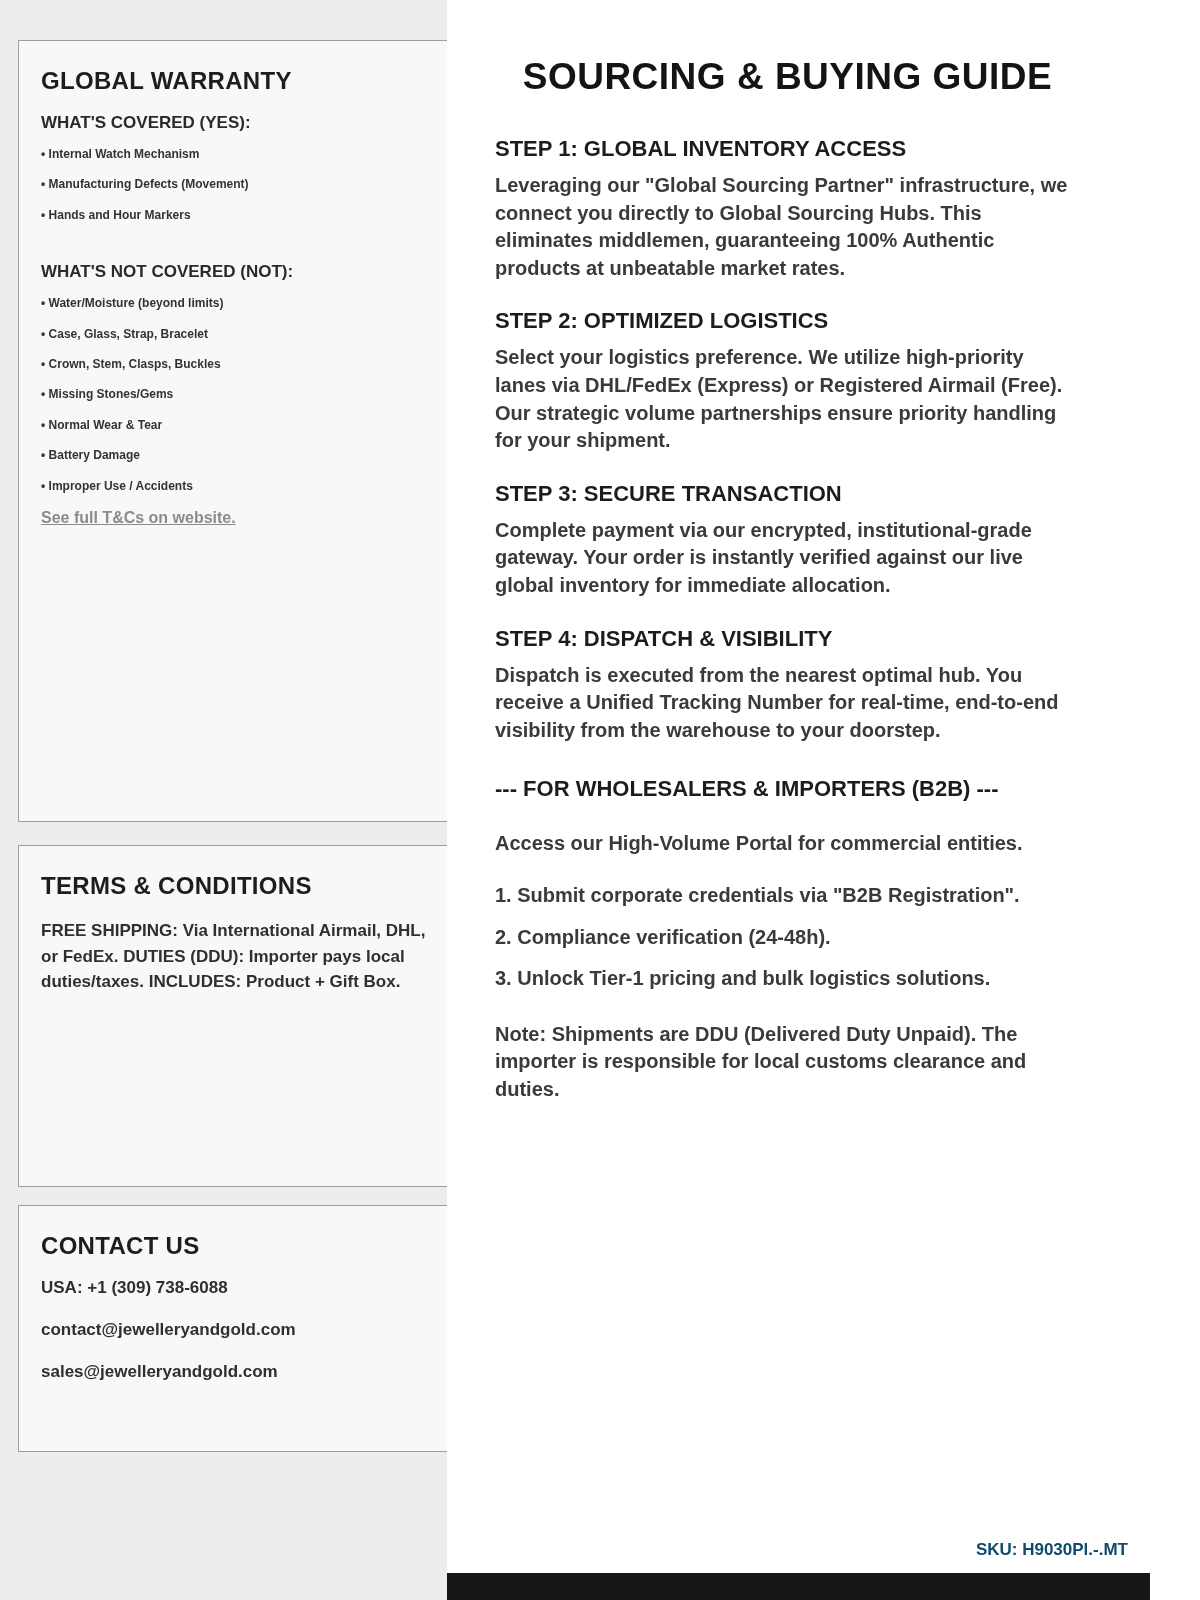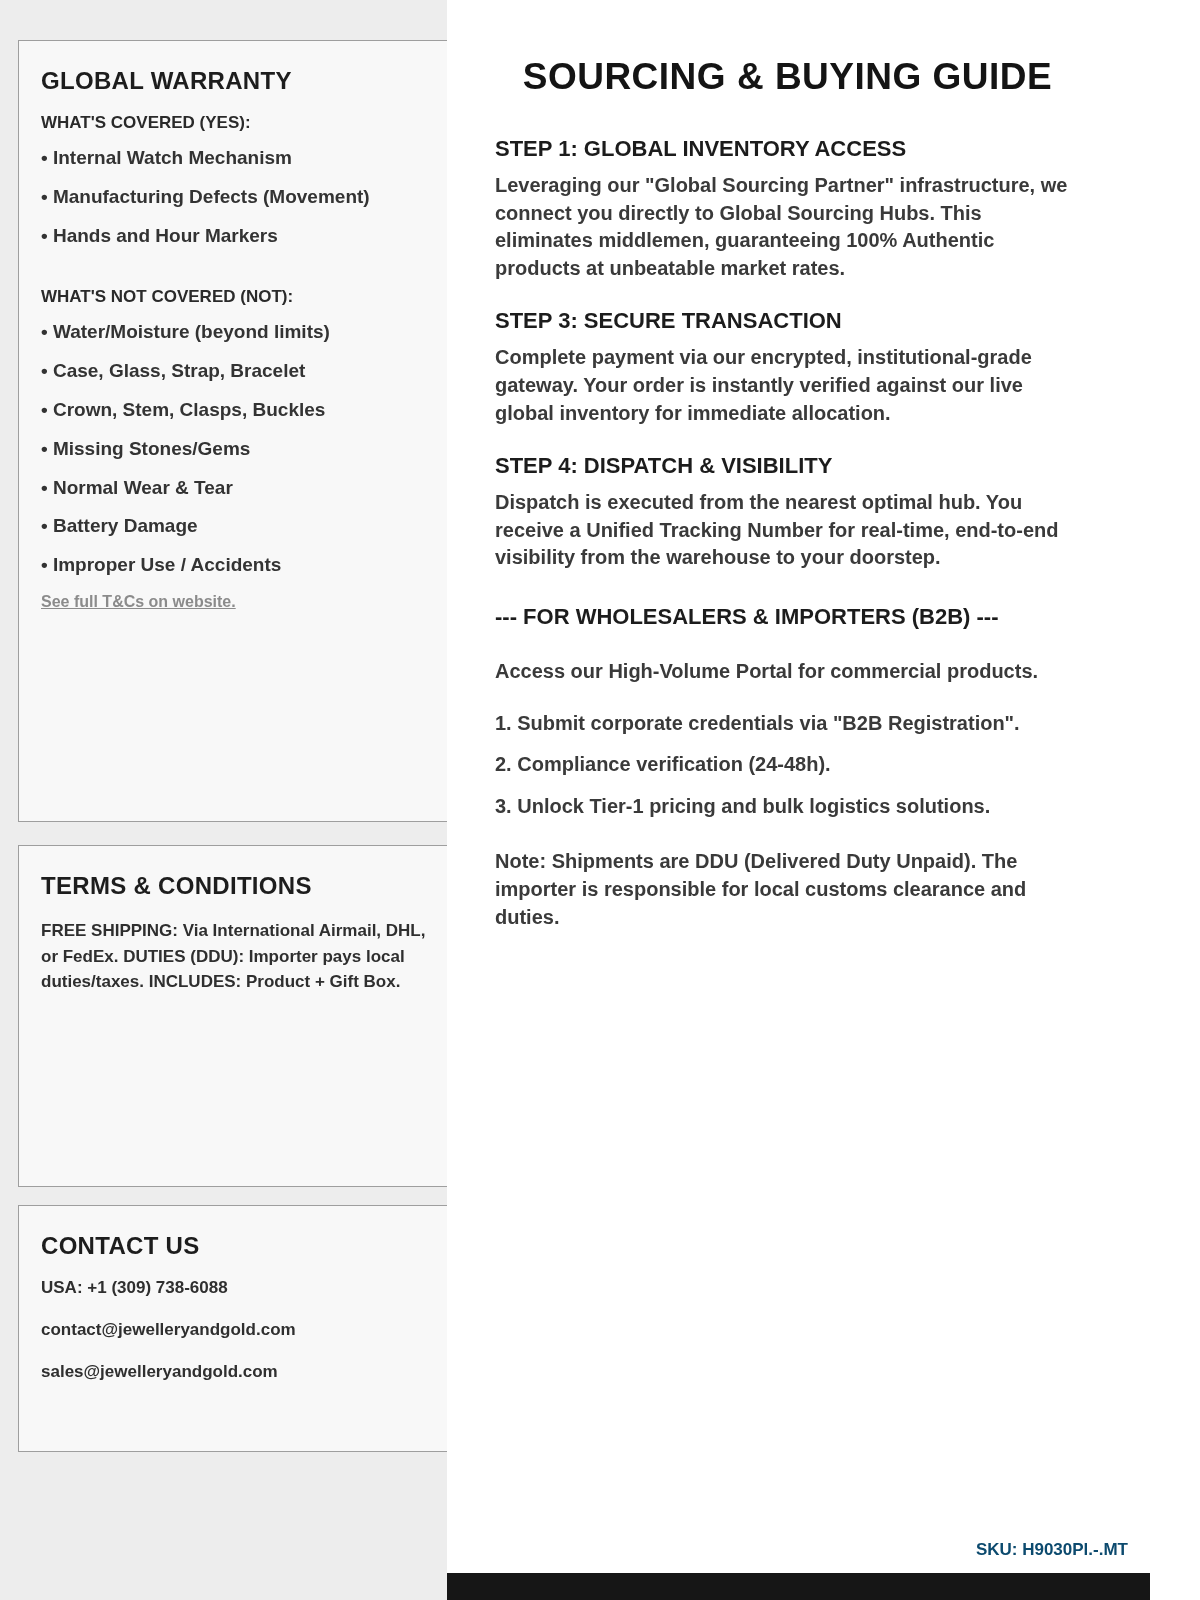--- a/index.html
+++ b/index.html
@@ -41,21 +41,21 @@
     margin-bottom: 18px;
   }
   .card-subhead {
     font-size: 17px;
     font-weight: 700;
     color: #2a2a2a;
     margin-bottom: 14px;
   }
   .bullet-list { list-style: none; }
   .bullet-list li {
-    font-size: 19px;
+    font-size: 12px;
     font-weight: 600;
     color: #333333;
     margin-bottom: 16px;
     line-height: 1.2;
   }
   .bullet-list li::before { content: "• "; }
   .spacer-24 { height: 24px; }
   .footnote {
     font-size: 16px;
     font-weight: 600;
@@ -182,33 +182,37 @@
 
   <div class="main">
 
     <div class="main-title">SOURCING &amp; BUYING GUIDE</div>
 
     <div class="step">
       <div class="step-heading">STEP 1: GLOBAL INVENTORY ACCESS</div>
       <div class="step-body">Leveraging our "Global Sourcing Partner" infrastructure, we connect you directly to Global Sourcing Hubs. This eliminates middlemen, guaranteeing 100% Authentic products at unbeatable market rates.</div>
     </div>
 
+    <div class="step">
+      <div class="step-heading">STEP 2: OPTIMIZED LOGISTICS</div>
+      <div class="step-body">Select your logistics preference. We utilize high-priority lanes via DHL/FedEx (Express) or Registered Airmail (Free). Our strategic volume partnerships ensure priority handling for your shipment.</div>
+    </div>
 
     <div class="step">
       <div class="step-heading">STEP 3: SECURE TRANSACTION</div>
       <div class="step-body">Complete payment via our encrypted, institutional-grade gateway. Your order is instantly verified against our live global inventory for immediate allocation.</div>
     </div>
 
     <div class="step">
       <div class="step-heading">STEP 4: DISPATCH &amp; VISIBILITY</div>
       <div class="step-body">Dispatch is executed from the nearest optimal hub. You receive a Unified Tracking Number for real-time, end-to-end visibility from the warehouse to your doorstep.</div>
     </div>
 
     <div class="b2b-heading">--- FOR WHOLESALERS &amp; IMPORTERS (B2B) ---</div>
-    <div class="para">Access our High-Volume Portal for commercial products.</div>
+    <div class="para">Access our High-Volume Portal for commercial entities.</div>
     <div class="spacer-24"></div>
     <div class="para b2b-item">1. Submit corporate credentials via "B2B Registration".</div>
     <div class="para b2b-item">2. Compliance verification (24-48h).</div>
     <div class="para b2b-item">3. Unlock Tier-1 pricing and bulk logistics solutions.</div>
     <div class="para b2b-note">Note: Shipments are DDU (Delivered Duty Unpaid). The importer is responsible for local customs clearance and duties.</div>
 
     <div class="sku">SKU: H9030Pl.-.MT</div>
     <div class="footer-bar"></div>
 
   </div>

